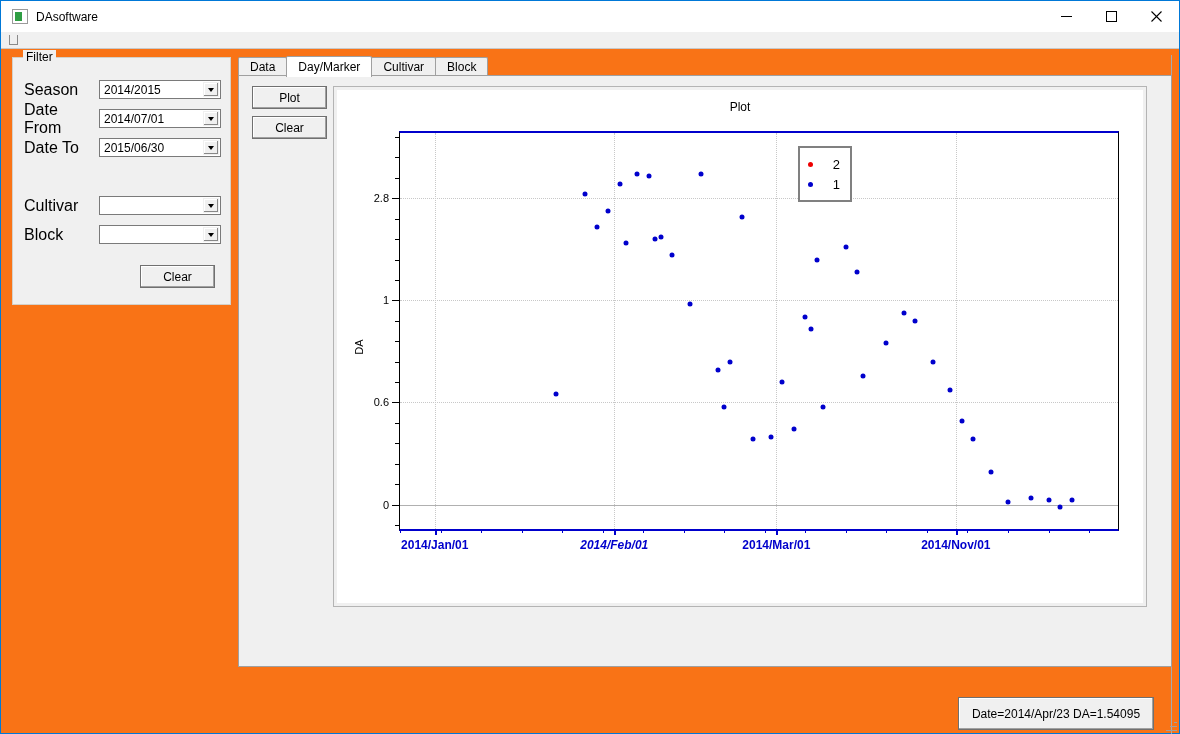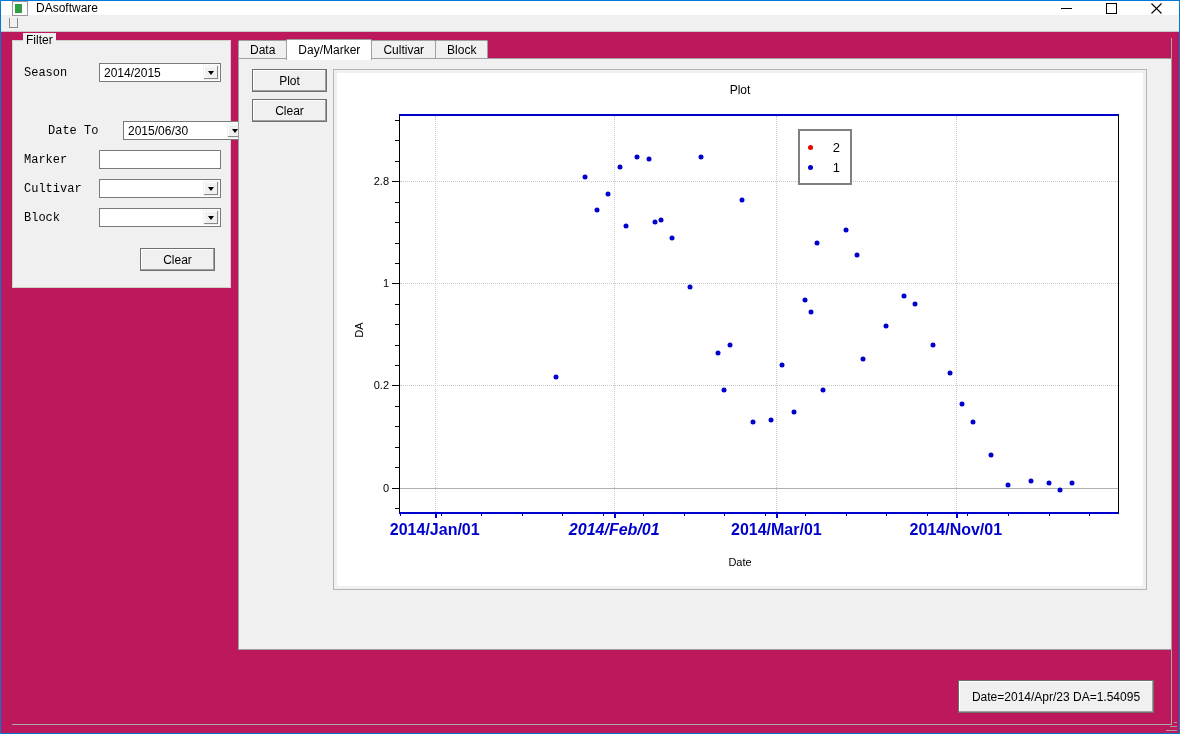--- a/index.html
+++ b/index.html
@@ -13,21 +13,21 @@
     position:relative;
   }
   .window {
     position:absolute; left:0; top:0; width:1180px; height:734px;
     background:#f0f0f0;
     border:1px solid #0078d7;
     display:flex; flex-direction:column;
   }
   
   .titlebar {
-    height:14px; background:#ffffff;
+    height:31px; background:#ffffff;
     display:flex; align-items:center;
     flex:none;
   }
   .title-icon {
     width:16px; height:15px; margin-left:11px; margin-right:8px;
     border:1px solid #9a9a9a; background:#ffffff;
     position:relative;
   }
   .title-icon::after{
     content:""; position:absolute; left:2px; top:2px; width:7px; height:9px;
@@ -50,35 +50,35 @@
   .toolbar {
     height:17px; background:#f0f0f0; border-bottom:1px solid #c8c8c8;
     display:flex; align-items:center; flex:none; padding-left:4px;
   }
   .tb-grip {
     width:9px; height:10px; margin-left:4px;
     border-left:1px solid #8a8a8a; border-right:1px solid #8a8a8a;
     border-bottom:1px solid #8a8a8a;
   }
   
-  .appbody { flex:1; position:relative; background:#be185d; }
+  .appbody { flex:1; position:relative; background:#f97316; }
 
   
   .groupbox {
     position:absolute; left:11px; top:8px; width:219px; height:248px;
     border:1px solid #d4d0c8; background:#f0f0f0;
   }
   .groupbox-title {
     position:absolute; left:10px; top:-8px; background:#f0f0f0;
     padding:0 3px; font-size:12px; color:#000;
   }
   .frow {
     position:absolute; left:11px; height:19px; display:flex; align-items:center;
   }
-  .flabel { width:75px; font-size:12px; color:#000;font-family:Liberation Mono, monospace; }
+  .flabel { width:75px; font-size:16px; color:#000; }
   .fctl {
     width:122px; height:19px; background:#fff;
     border:1px solid #7a7a7a; display:flex; align-items:center;
     position:relative;
   }
   .fctl .val { padding-left:4px; font-size:12px; color:#000; white-space:nowrap; }
   .combo-arrow {
     position:absolute; right:1px; top:1px; width:16px; height:15px;
     background:#f0f0f0; border:1px solid #f0f0f0;
     box-shadow: inset -1px -1px 0 #888, inset 1px 1px 0 #fff;
@@ -166,21 +166,21 @@
     transform:translateY(-50%) rotate(-90deg);
     font-size:11px; color:#000;
   }
   .xtick {
     position:absolute; top:100%; width:0; height:6px;
     border-left:2px solid #0000cc;
   }
   .xtick.minor { height:4px; border-left:1px solid #0000cc; }
   .xlab {
     position:absolute; top:calc(100% + 9px);
-    font-size:16px; font-weight:bold; color:#0000cc;
+    font-size:12px; font-weight:bold; color:#0000cc;
     transform:translateX(-50%); white-space:nowrap;
   }
   .xtitle {
     position:absolute; width:100%; bottom:18px; text-align:center;
     font-size:11px; color:#000;
   }
   .dot {
     position:absolute; width:5px; height:5px; border-radius:50%;
     transform:translate(-50%,-50%);
   }
@@ -255,37 +255,40 @@
       <div class="frow" style="top:22px;">
         <div class="flabel">Season</div>
         <div class="fctl">
           <span class="val">2014/2015</span>
           <span class="combo-arrow">
               <i></i>
             </span>
         </div>
       </div>
 
-
-      <div class="frow" style="top:80px;margin-left:24px;">
+      <div class="frow" style="top:51px;">
+        <div class="flabel">Date From</div>
+        <div class="fctl">
+          <span class="val">2014/07/01</span>
+          <span class="combo-arrow">
+              <i></i>
+            </span>
+        </div>
+      </div>
+
+      <div class="frow" style="top:80px;">
         <div class="flabel">Date To</div>
         <div class="fctl">
           <span class="val">2015/06/30</span>
           <span class="combo-arrow">
               <i></i>
             </span>
         </div>
       </div>
 
-      <div class="frow" style="top:109px;">
-        <div class="flabel">Marker</div>
-        <div class="fctl">
-          <span class="val"></span>
-        </div>
-      </div>
 
       <div class="frow" style="top:138px;">
         <div class="flabel">Cultivar</div>
         <div class="fctl">
           <span class="val"></span>
           <span class="combo-arrow">
               <i></i>
             </span>
         </div>
       </div>
@@ -312,28 +315,27 @@
       </div>
 
       <div class="tabpage">
         <div class="btn plot-btn">Plot</div>
         <div class="btn clear-btn">Clear</div>
 
         <div class="chart-frame">
           <div class="chart">
             <div class="chart-title">Plot</div>
             <div class="ytitle">DA</div>
-            <div class="xtitle">Date</div>
             <div class="plotbox" id="plotbox">
                 <div class="gridline-h zero" style="top: 93.8144%;"></div>
                 <div class="ytick" style="top: 93.8144%;"></div>
                 <div class="ylab" style="top: 93.8144%;">0</div>
                 <div class="gridline-h" style="top: 68.0412%;"></div>
                 <div class="ytick" style="top: 68.0412%;"></div>
-                <div class="ylab" style="top: 68.0412%;">0.2</div>
+                <div class="ylab" style="top: 68.0412%;">0.6</div>
                 <div class="gridline-h" style="top: 42.268%;"></div>
                 <div class="ytick" style="top: 42.268%;"></div>
                 <div class="ylab" style="top: 42.268%;">1</div>
                 <div class="gridline-h" style="top: 16.4948%;"></div>
                 <div class="ytick" style="top: 16.4948%;"></div>
                 <div class="ylab" style="top: 16.4948%;">2.8</div>
                 <div class="ytick minor" style="top: 98.9691%;"></div>
                 <div class="ytick minor" style="top: 88.6598%;"></div>
                 <div class="ytick minor" style="top: 83.5052%;"></div>
                 <div class="ytick minor" style="top: 78.3505%;"></div>

